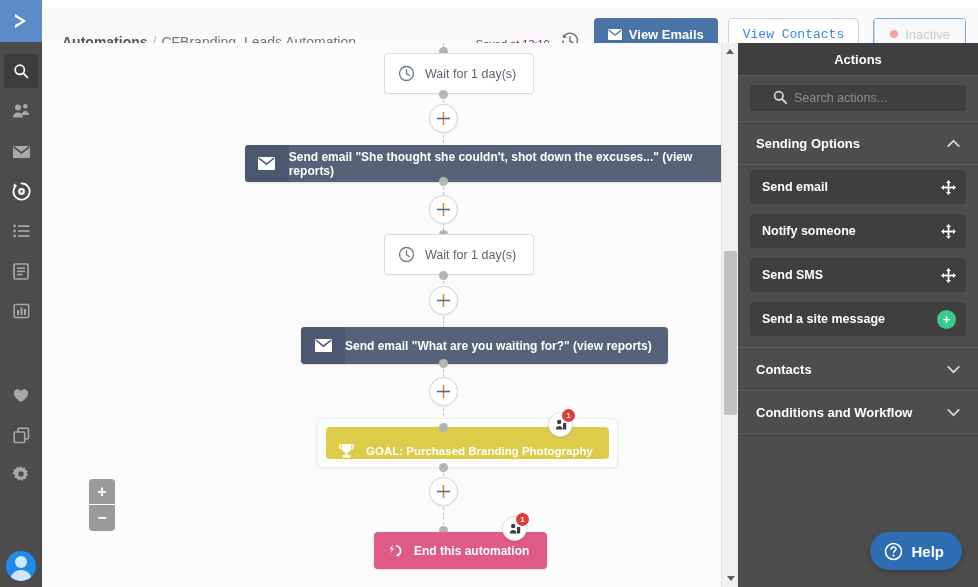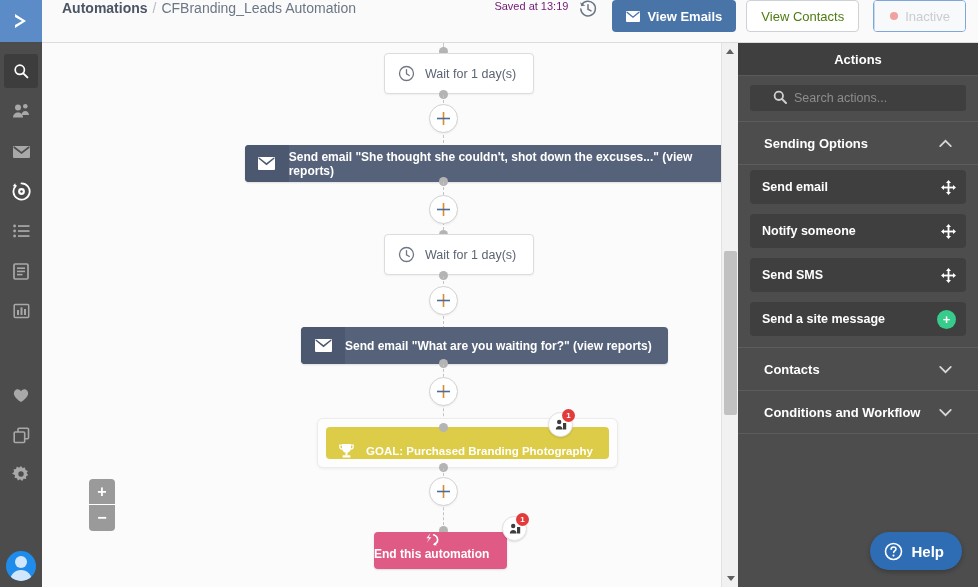--- a/index.html
+++ b/index.html
@@ -40,36 +40,36 @@
     width:30px; height:30px; border-radius:50%; background:#1f8ceb;
     margin-top:10px; position:relative; overflow:hidden; cursor:pointer;
   }
   .avatar::before{ content:""; position:absolute; left:9px; top:5px; width:12px; height:12px;
      border-radius:50%; background:#cfe6fb;}
   .avatar::after{ content:""; position:absolute; left:4px; top:19px; width:22px; height:16px;
      border-radius:11px 11px 0 0; background:#cfe6fb;}
 
   
   .header {
-    position:absolute; left:42px; top:0; width:936px; height:43px;
+    position:absolute; left:42px; top:8px; width:936px; height:43px;
     background:#fafafa; border-bottom:1px solid #dcdcdc;
-    display:flex; align-items:flex-start; padding:0 12px 0 20px;
+    display:flex; align-items:flex-end; padding:0 12px 0 20px;
   }
   .crumb { font-size:14px; color:#6b7785; white-space:nowrap; }
   .crumb .b { font-weight:bold; color:#4b5563; cursor:pointer; }
   .crumb .sep { color:#b5bcc4; margin:0 5px; }
   .saved { margin-left:auto; font-size:11px; color:#701a75; white-space:nowrap; }
   .hist-ico { margin-left:11px; color:#6b7785; display:flex; align-items:center; cursor:pointer;}
   .btn {
     height:32px; border-radius:4px; display:inline-flex; align-items:center;
     justify-content:center; font-size:13px; white-space:nowrap; cursor:pointer;
   }
   .btn-primary { background:#4874a8; color:#fff; font-weight:bold; padding:0 14px; margin-left:15px; }
   .btn-primary .env { margin-right:7px; display:flex; }
-  .btn-outline { background:#fff; color:#4d7c0f; border:1px solid #ccd2d8; padding:0 14px; margin-left:10px; }
+  .btn-outline { background:#fff; color:#3b82f6; border:1px solid #ccd2d8; padding:0 14px; margin-left:10px;font-family:Liberation Mono, monospace; }
   .toggle {
     margin-left:14px; height:32px; display:flex; border:1px solid #7da7d9; border-radius:4px; overflow:hidden;
   }
   .toggle div {
     display:flex; align-items:center; padding:0 15px; font-size:13px; font-weight:bold; cursor:pointer;
   }
   .toggle .on  { background:#e5effa; color:#2f6fb5; }
   .toggle .off { background:#f7f9fb; color:#c9ccd0; border-left:1px solid #c9d8ea; font-weight:normal;}
   .dot { width:8px; height:8px; border-radius:50%; margin-right:7px; }
   .dot.g { background:#35c47e; }
@@ -171,21 +171,21 @@
   .search-box {
     height:26px; background:#3f3f3f; border-radius:3px; display:flex; align-items:center;
     padding:0 23px;
   }
   .search-box input {
     border:0; background:transparent; outline:none; color:#d0d0d0; font-size:12.5px;
     font-family:"Liberation Sans", sans-serif; margin-left:7px; width:100%;
   }
   .search-box input::placeholder { color:#8d8d8d; }
   .sect-head {
-    height:43px; display:flex; align-items:center; padding:0 26px;
+    height:43px; display:flex; align-items:center; padding:0 18px;
     font-size:13px; font-weight:bold; border-bottom:1px solid #5d5d5d;
     background:#4d4d4d; cursor:pointer;
   }
   .sect-head .chev { margin-left:auto; color:#d8d8d8; display:flex; }
   .sect-body { padding:5px 12px 8px 12px; border-bottom:1px solid #5d5d5d; }
   .act-item {
     height:34px; background:#3f3f3f; border-radius:4px; margin-bottom:10px;
     display:flex; align-items:center; padding:0 10px 0 12px;
     font-size:12.5px; font-weight:bold; color:#fff; cursor:pointer;
   }
@@ -432,21 +432,21 @@
 
       <div class="vline dash" style="top:425px;height:62px;"></div>
       <div class="plus" style="top:434px;">
         <svg width="15" height="15" viewBox="0 0 15 15">
             <line x1="7.5" y1="1" x2="7.5" y2="14" stroke="#d98b2b" stroke-width="1.6"></line>
             <line x1="1" y1="7.5" x2="14" y2="7.5" stroke="#4a6d9c" stroke-width="1.6"></line>
           </svg>
       </div>
       <div class="anchor" style="top:483px;"></div>
 
-      <div class="node node-end" style="left:316px; top:489px;flex-direction:column;">
+      <div class="node node-end" style="left:316px; top:489px;">
         <span class="bolt">
           <svg width="19" height="15" viewBox="0 0 19 15">
               <path d="M8.4 1.2 L4.4 6.2 H7.2 L4.8 10.6 L9.4 5.3 H6.6 Z" fill="#ffffff"></path>
               <path d="M11.6 2.8c2.5.9 4 3 4 5.1 0 2-1.3 3.6-3.3 4.4" fill="none" stroke="#ffffff" stroke-width="1.6" stroke-linecap="round"></path>
               <path d="M13.2 10.2 L11.2 12.9 L14.6 13.6 Z" fill="#ffffff"></path>
             </svg>
         </span>
         <span>End this automation</span>
       </div>
       <div class="contact-badge" style="left:444px; top:473px;">

